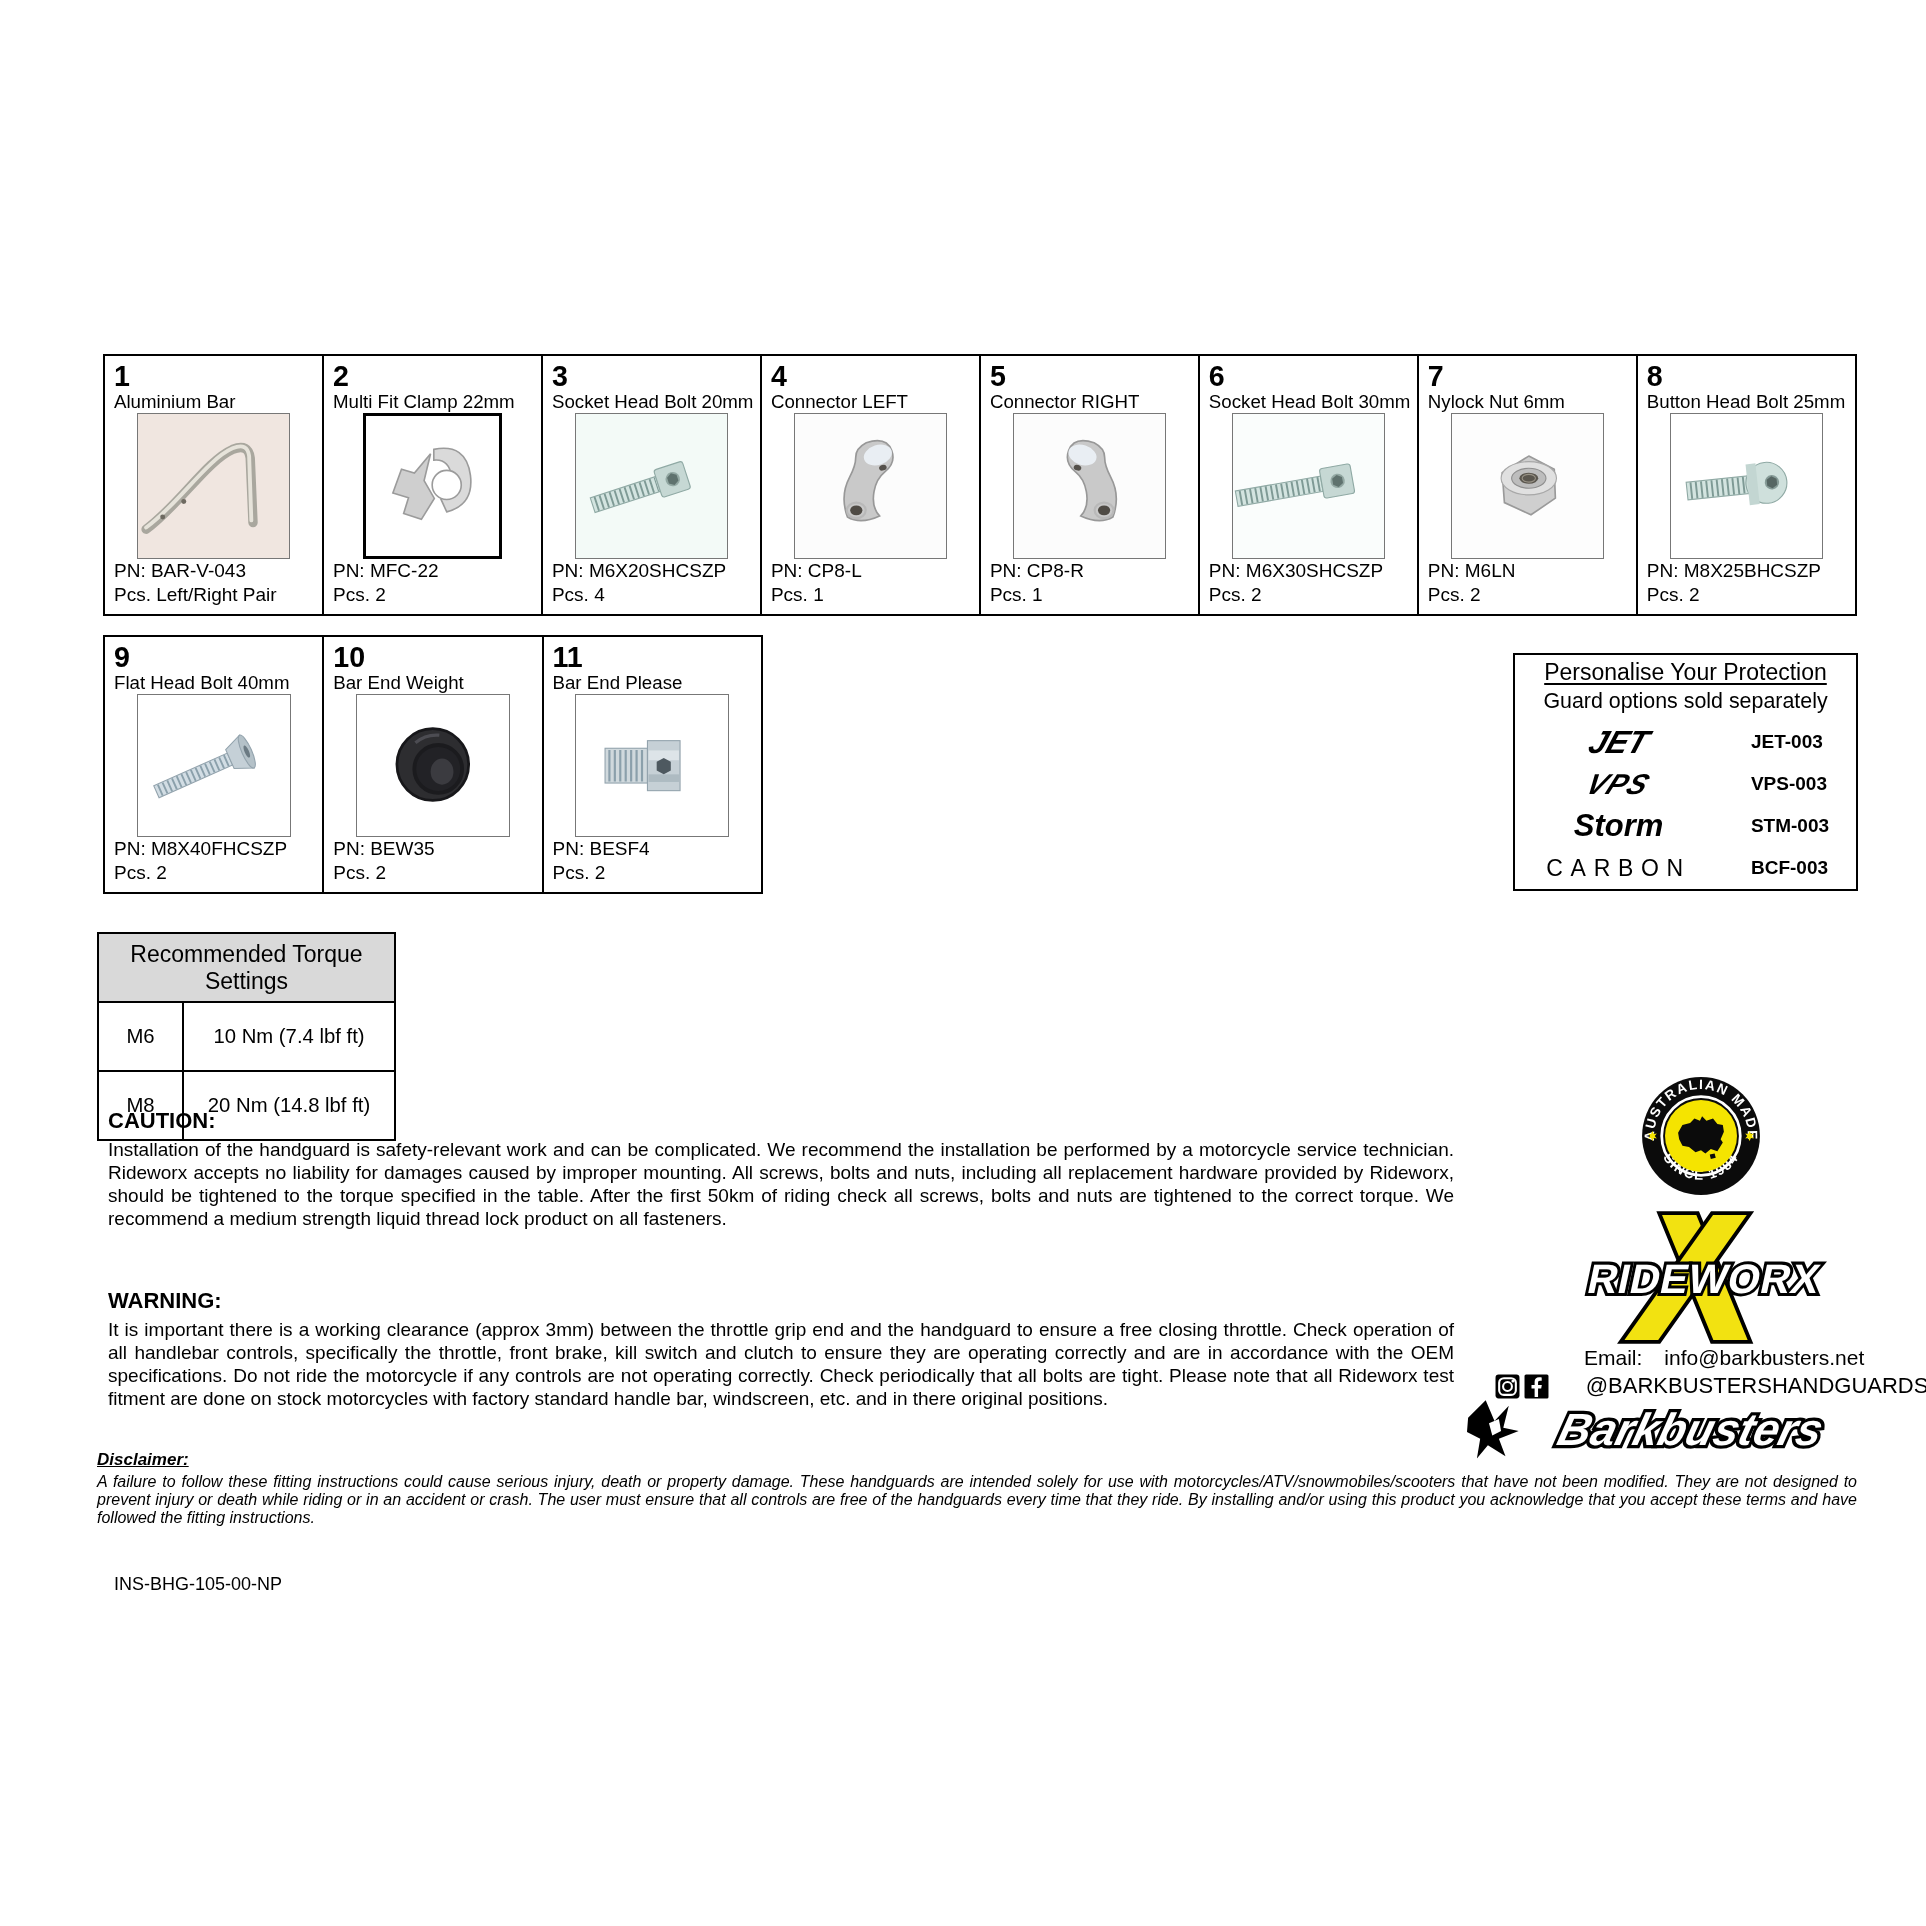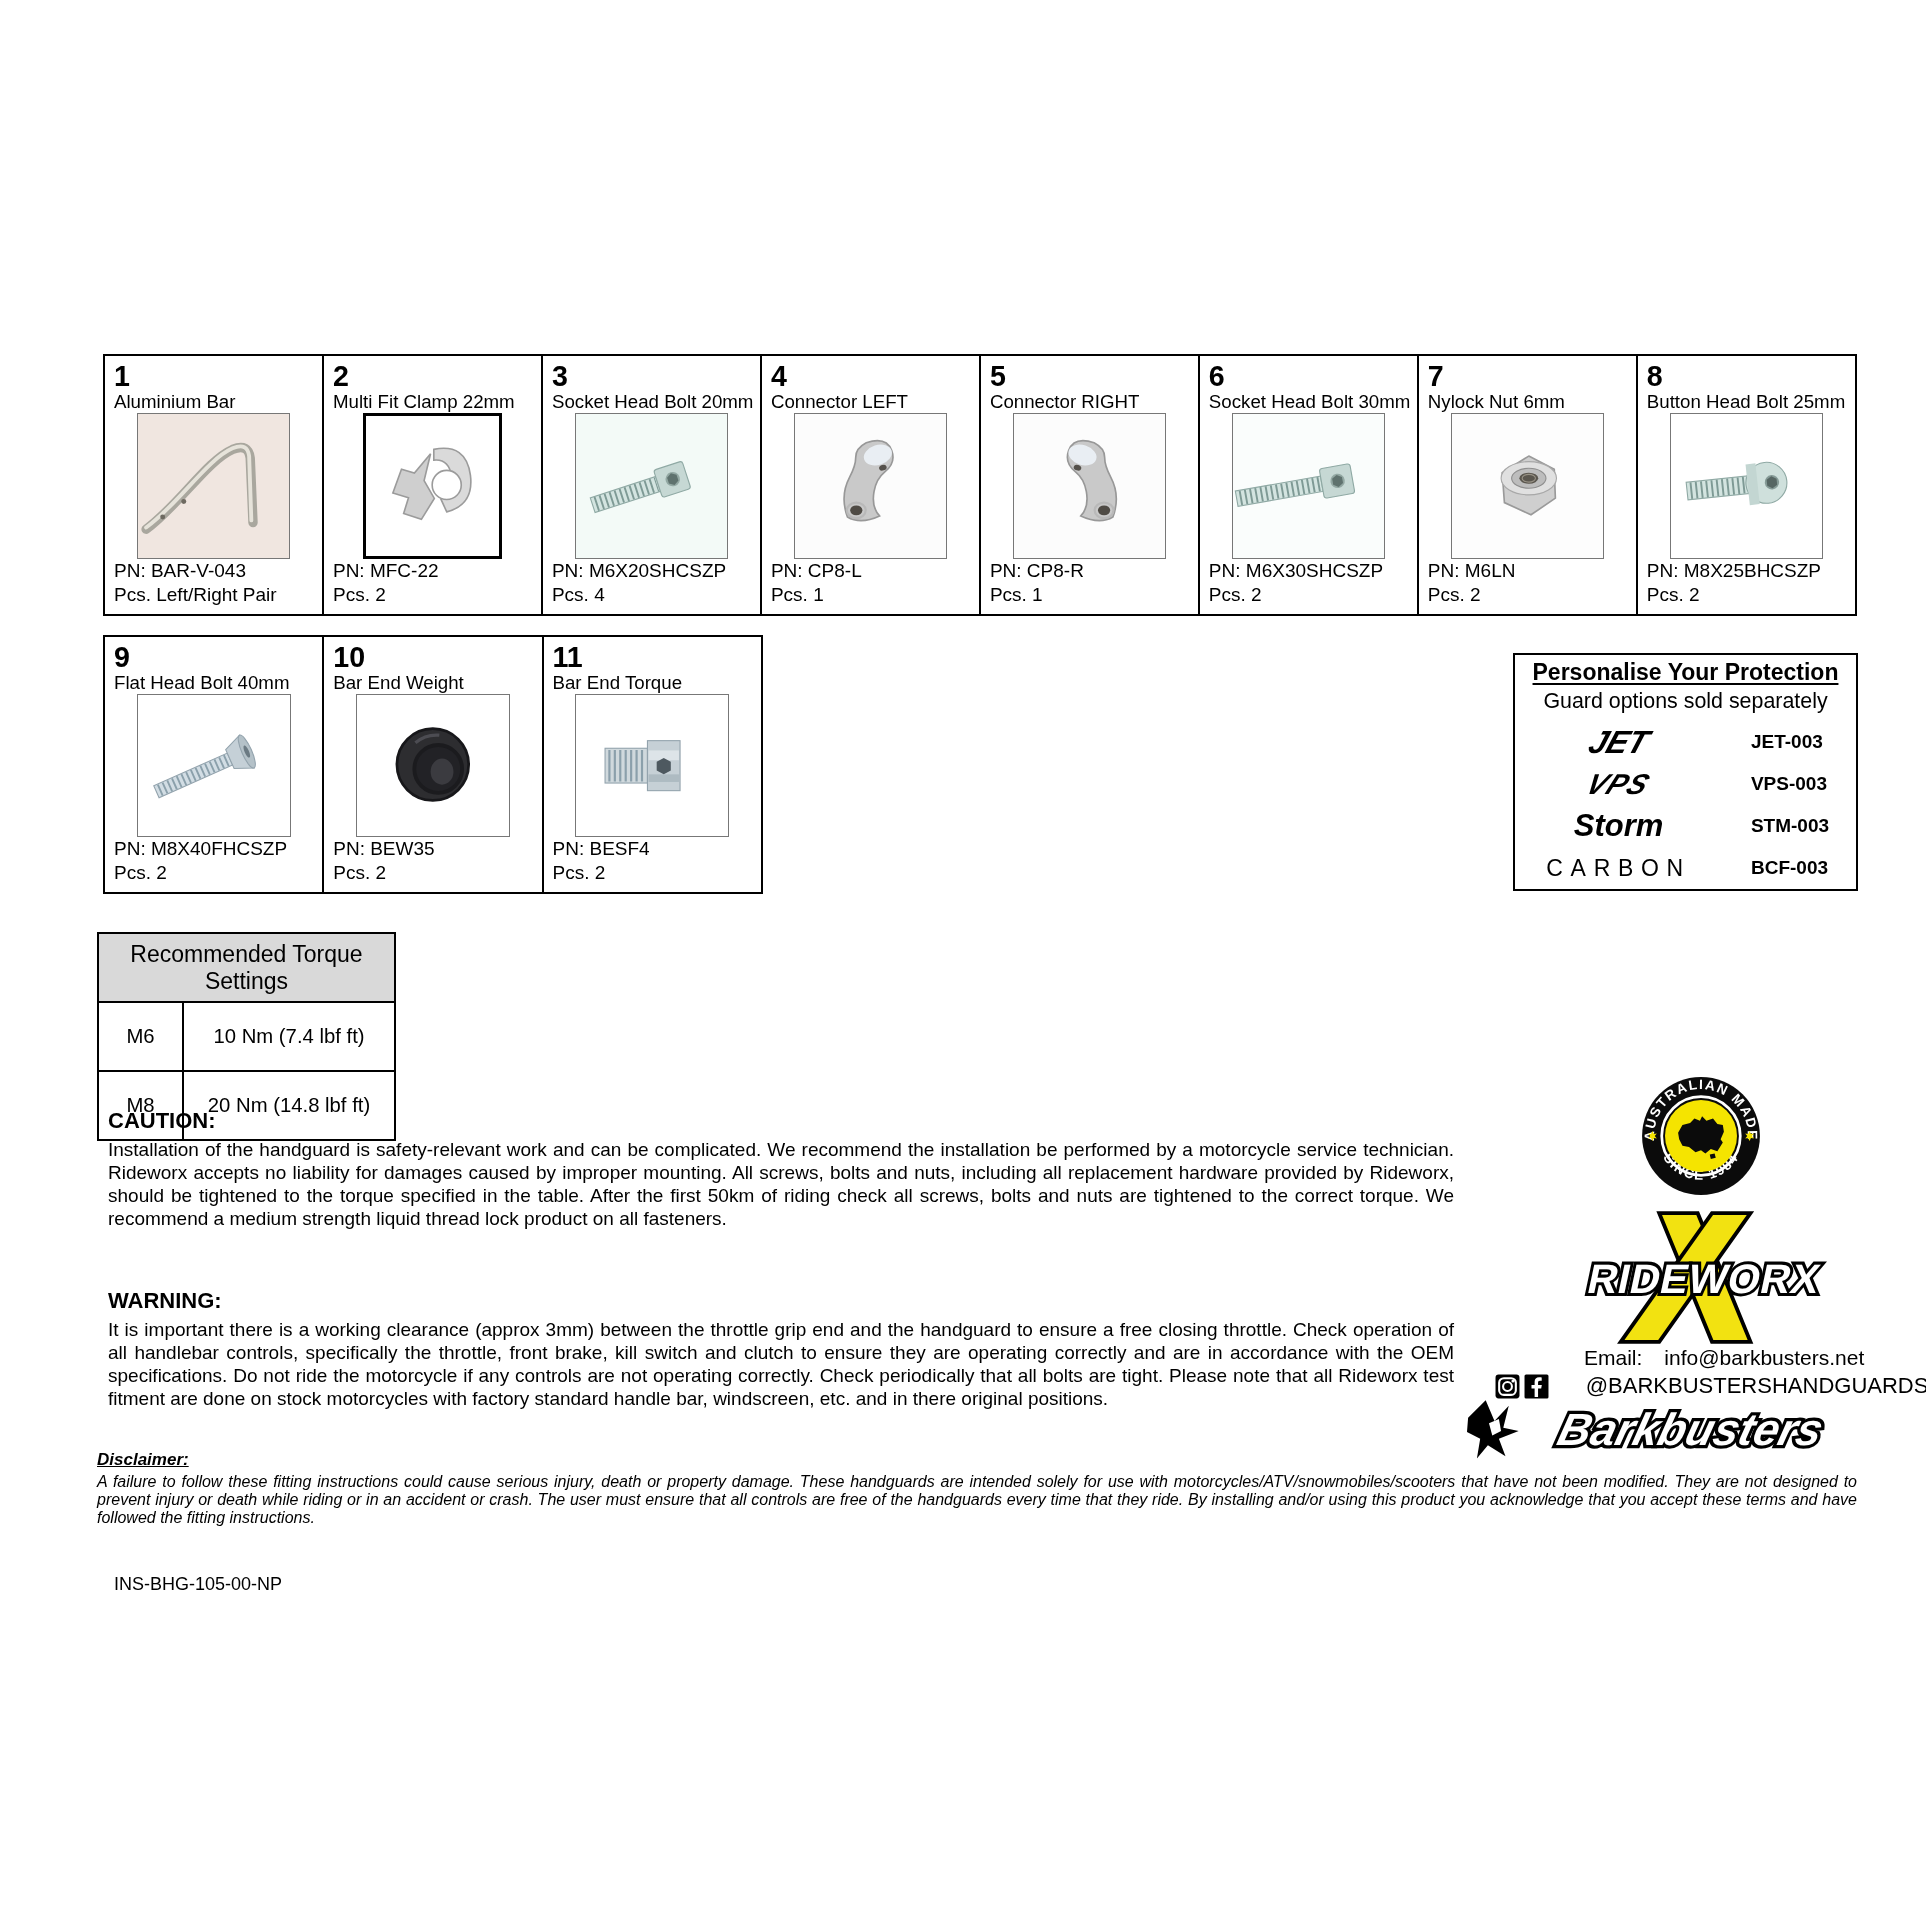--- a/index.html
+++ b/index.html
@@ -15,21 +15,21 @@
   .part-name{font-size:18.7px;line-height:1.2;white-space:nowrap;}
   .thumb{margin:auto;width:77%;height:146px;border:1.1px solid #777;box-sizing:border-box;
          display:flex;align-items:center;justify-content:center;overflow:hidden;background:#fff;}
   .thumb.thick{border:3.3px solid #000;width:70%;}
   .thumb svg{width:100%;height:100%;}
   .part-pn,.part-pcs{font-size:19px;line-height:1.26;}
 
   
   #personalise{position:absolute;left:1513px;top:653px;width:345px;height:238px;border:2.2px solid #000;
                box-sizing:border-box;text-align:center;padding:4.4px 3.3px;}
-  .pp-title{font-size:23px;font-weight:bold;text-decoration:underline;text-decoration-thickness:1.6px;text-underline-offset:3.3px;}
+  .pp-title{font-size:23px;font-weight:normal;text-decoration:underline;text-decoration-thickness:1.6px;text-underline-offset:3.3px;}
   .pp-sub{font-size:21.4px;margin-top:2.2px;}
   #pp-options{margin-top:7.7px;}
   .pp-row{display:grid;grid-template-columns:60% 40%;align-items:center;height:42px;}
   .pp-code{font-size:19px;font-weight:bold;text-align:left;margin-left:32px;}
   .pp-logo{justify-self:center;}
   .logo-jet{font-size:32px;font-weight:900;font-style:italic;transform:skewX(-18deg);letter-spacing:-0.5px;}
   .logo-vps{font-size:28.6px;font-weight:900;font-style:italic;transform:skewX(-24deg);letter-spacing:1.1px;}
   .logo-storm{font-size:31px;font-weight:900;font-style:italic;letter-spacing:0px;}
   .logo-carbon{font-size:23px;font-weight:400;letter-spacing:7.7px;}
 
@@ -243,21 +243,21 @@
             <ellipse cx="167" cy="141" rx="21" ry="24" fill="#3b3b40"></ellipse>
             <path d="M118 88 a60 60 0 0 1 44 -14" stroke="#4c4c52" stroke-width="6" fill="none"></path>
           </svg>
         </div>
     <div class="part-pn">PN: BEW35</div>
     <div class="part-pcs">Pcs. 2</div>
   </div>
 
   <div class="part-box">
     <div class="part-num">11</div>
-    <div class="part-name">Bar End Torque</div>
+    <div class="part-name">Bar End Please</div>
     <div class="thumb">
           <svg viewBox="0 0 300 260" preserveAspectRatio="xMidYMid slice">
             <rect width="300" height="260" fill="#fff"></rect>
             <rect x="64" y="98" width="78" height="64" fill="#d0d9dd" stroke="#93a3ad" stroke-width="2"></rect>
             <line x1="70" y1="130" x2="140" y2="130" stroke="#8ba0ab" stroke-width="58" stroke-dasharray="4 6"></line>
             <rect x="142" y="84" width="60" height="92" fill="#c6d0d6" stroke="#93a3ad" stroke-width="2"></rect>
             <rect x="144" y="102" width="56" height="18" fill="#dde4e8"></rect>
             <rect x="144" y="146" width="56" height="14" fill="#aebbc2"></rect>
             <polygon points="172,116 185,123 185,139 172,146 159,139 159,123" fill="#4e5960"></polygon>
           </svg>

